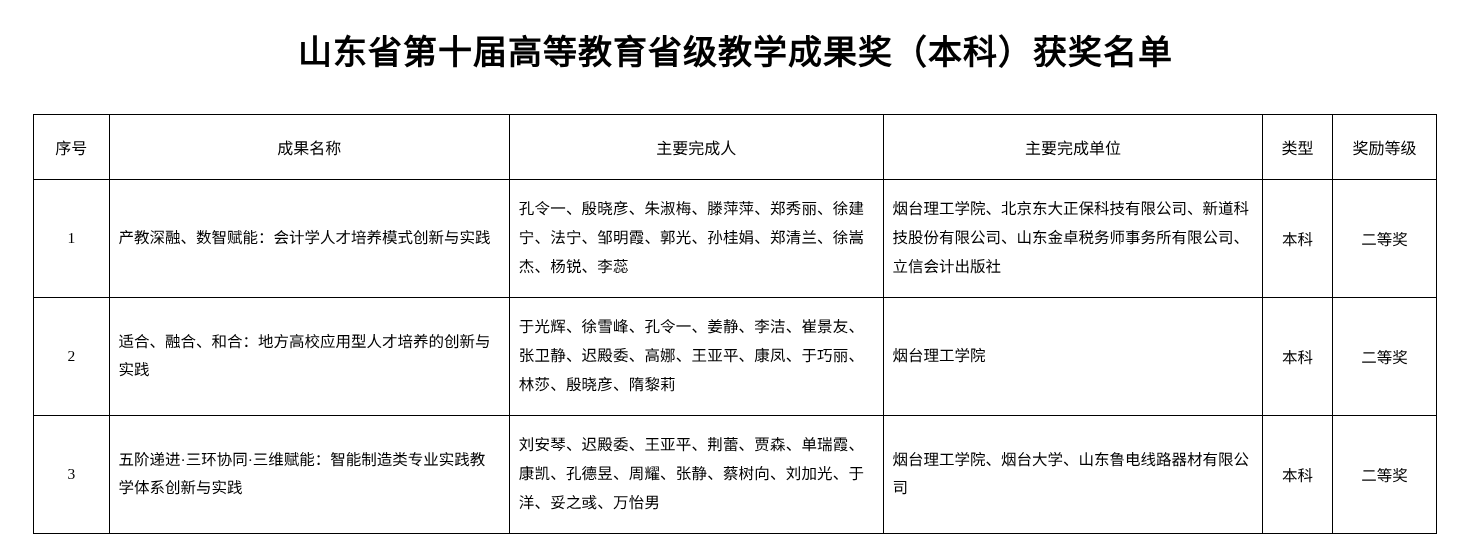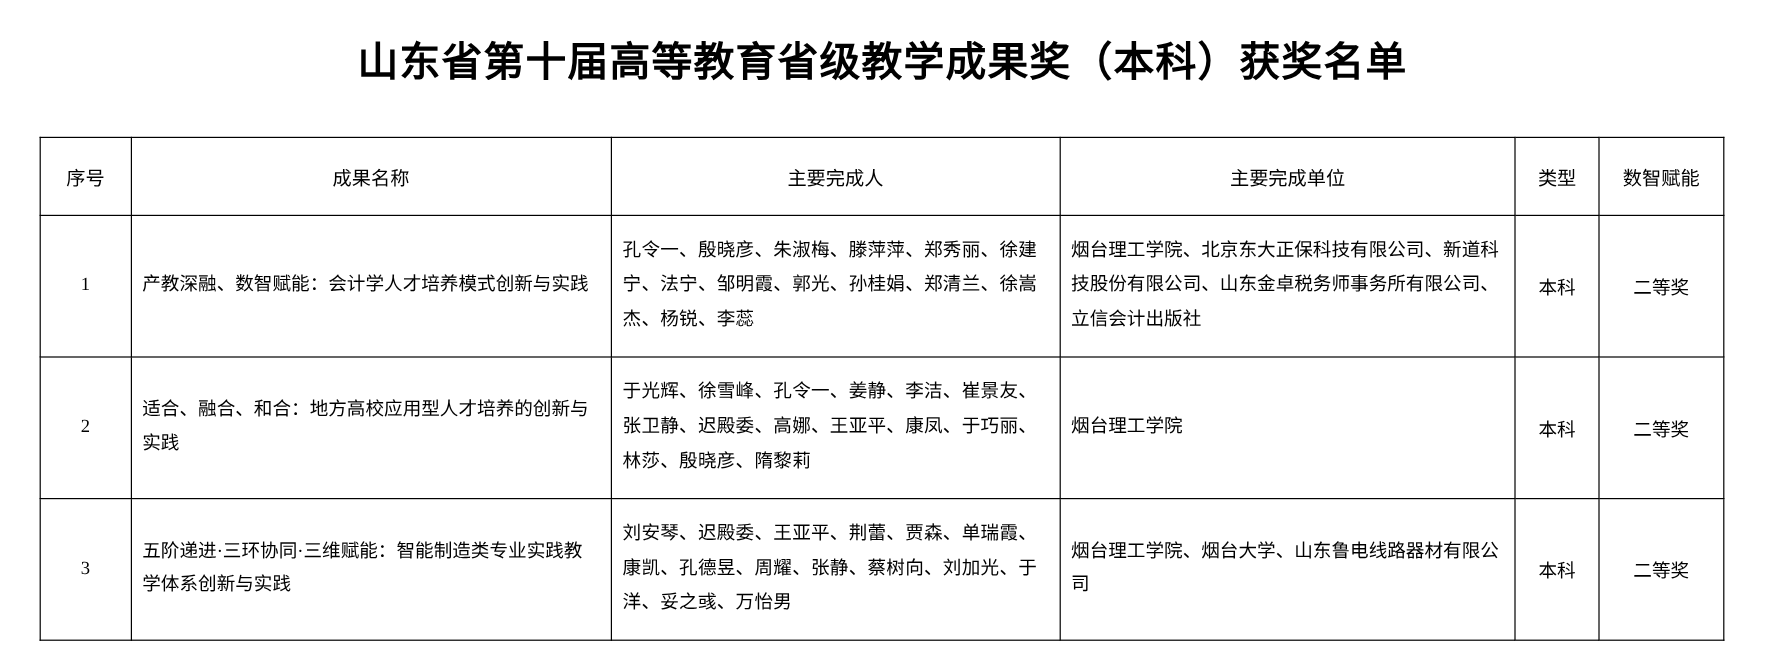--- a/index.html
+++ b/index.html
@@ -104,21 +104,21 @@
         <col class="col-type">
         <col class="col-level">
       </colgroup>
       <thead>
         <tr>
           <th>序号</th>
           <th>成果名称</th>
           <th>主要完成人</th>
           <th>主要完成单位</th>
           <th>类型</th>
-          <th>数智赋能</th>
+          <th>奖励等级</th>
         </tr>
       </thead>
       <tbody>
         <tr>
           <td class="c-seq">1</td>
           <td class="c-name">产教深融、数智赋能：会计学人才培养模式创新与实践</td>
           <td class="c-people">孔令一、殷晓彦、朱淑梅、滕萍萍、郑秀丽、徐建宁、法宁、邹明霞、郭光、孙桂娟、郑清兰、徐嵩杰、杨锐、李蕊</td>
           <td class="c-unit">烟台理工学院、北京东大正保科技有限公司、新道科技股份有限公司、山东金卓税务师事务所有限公司、立信会计出版社</td>
           <td class="c-type">本科</td>
           <td class="c-level">二等奖</td>

